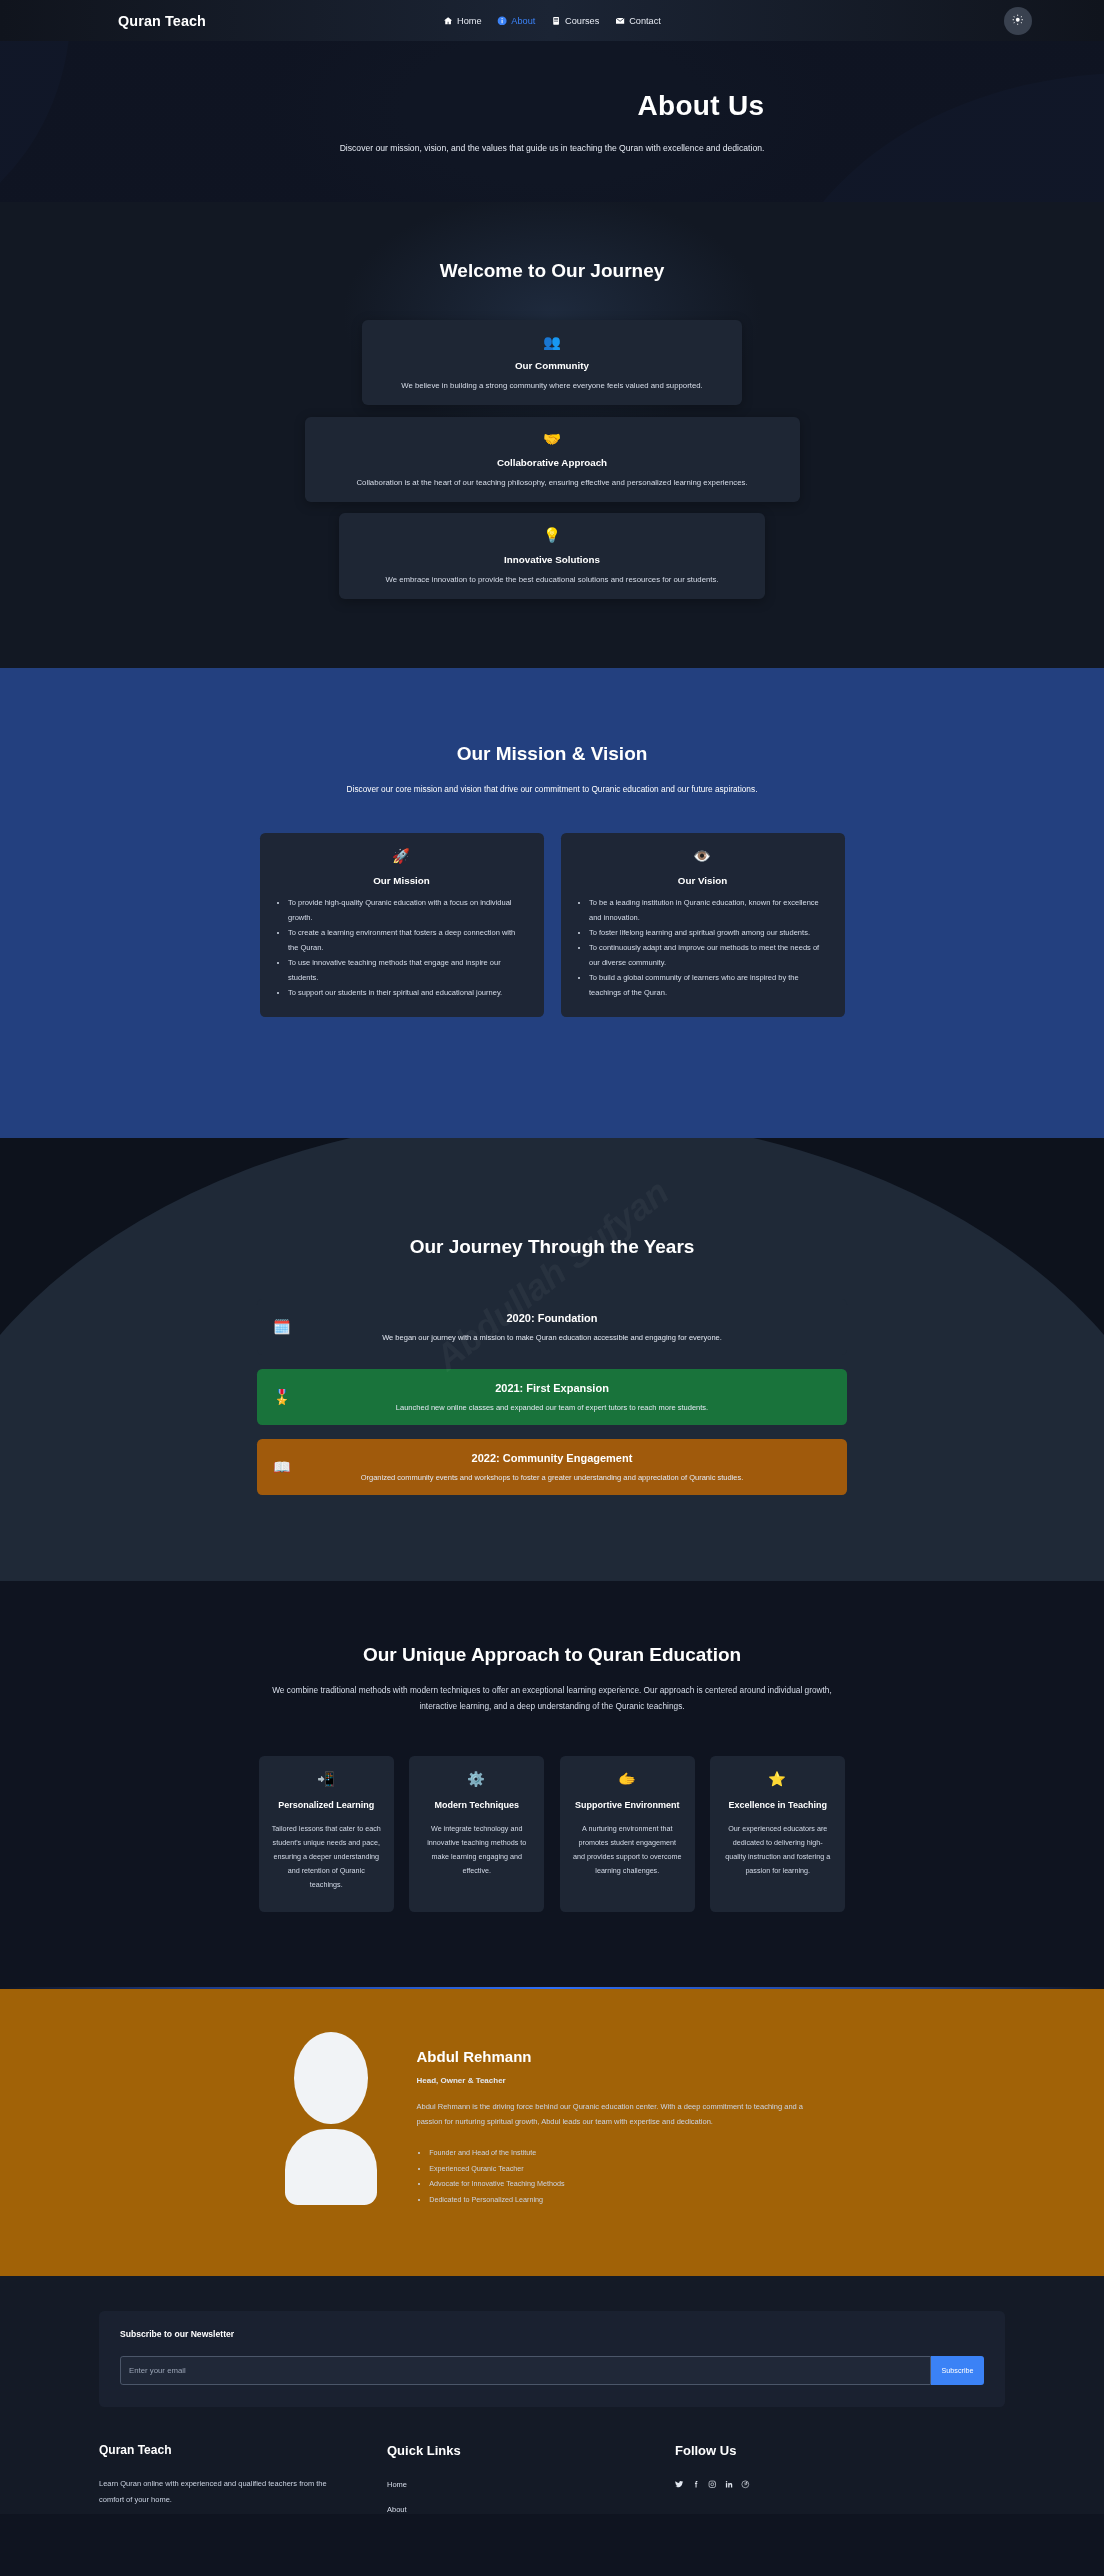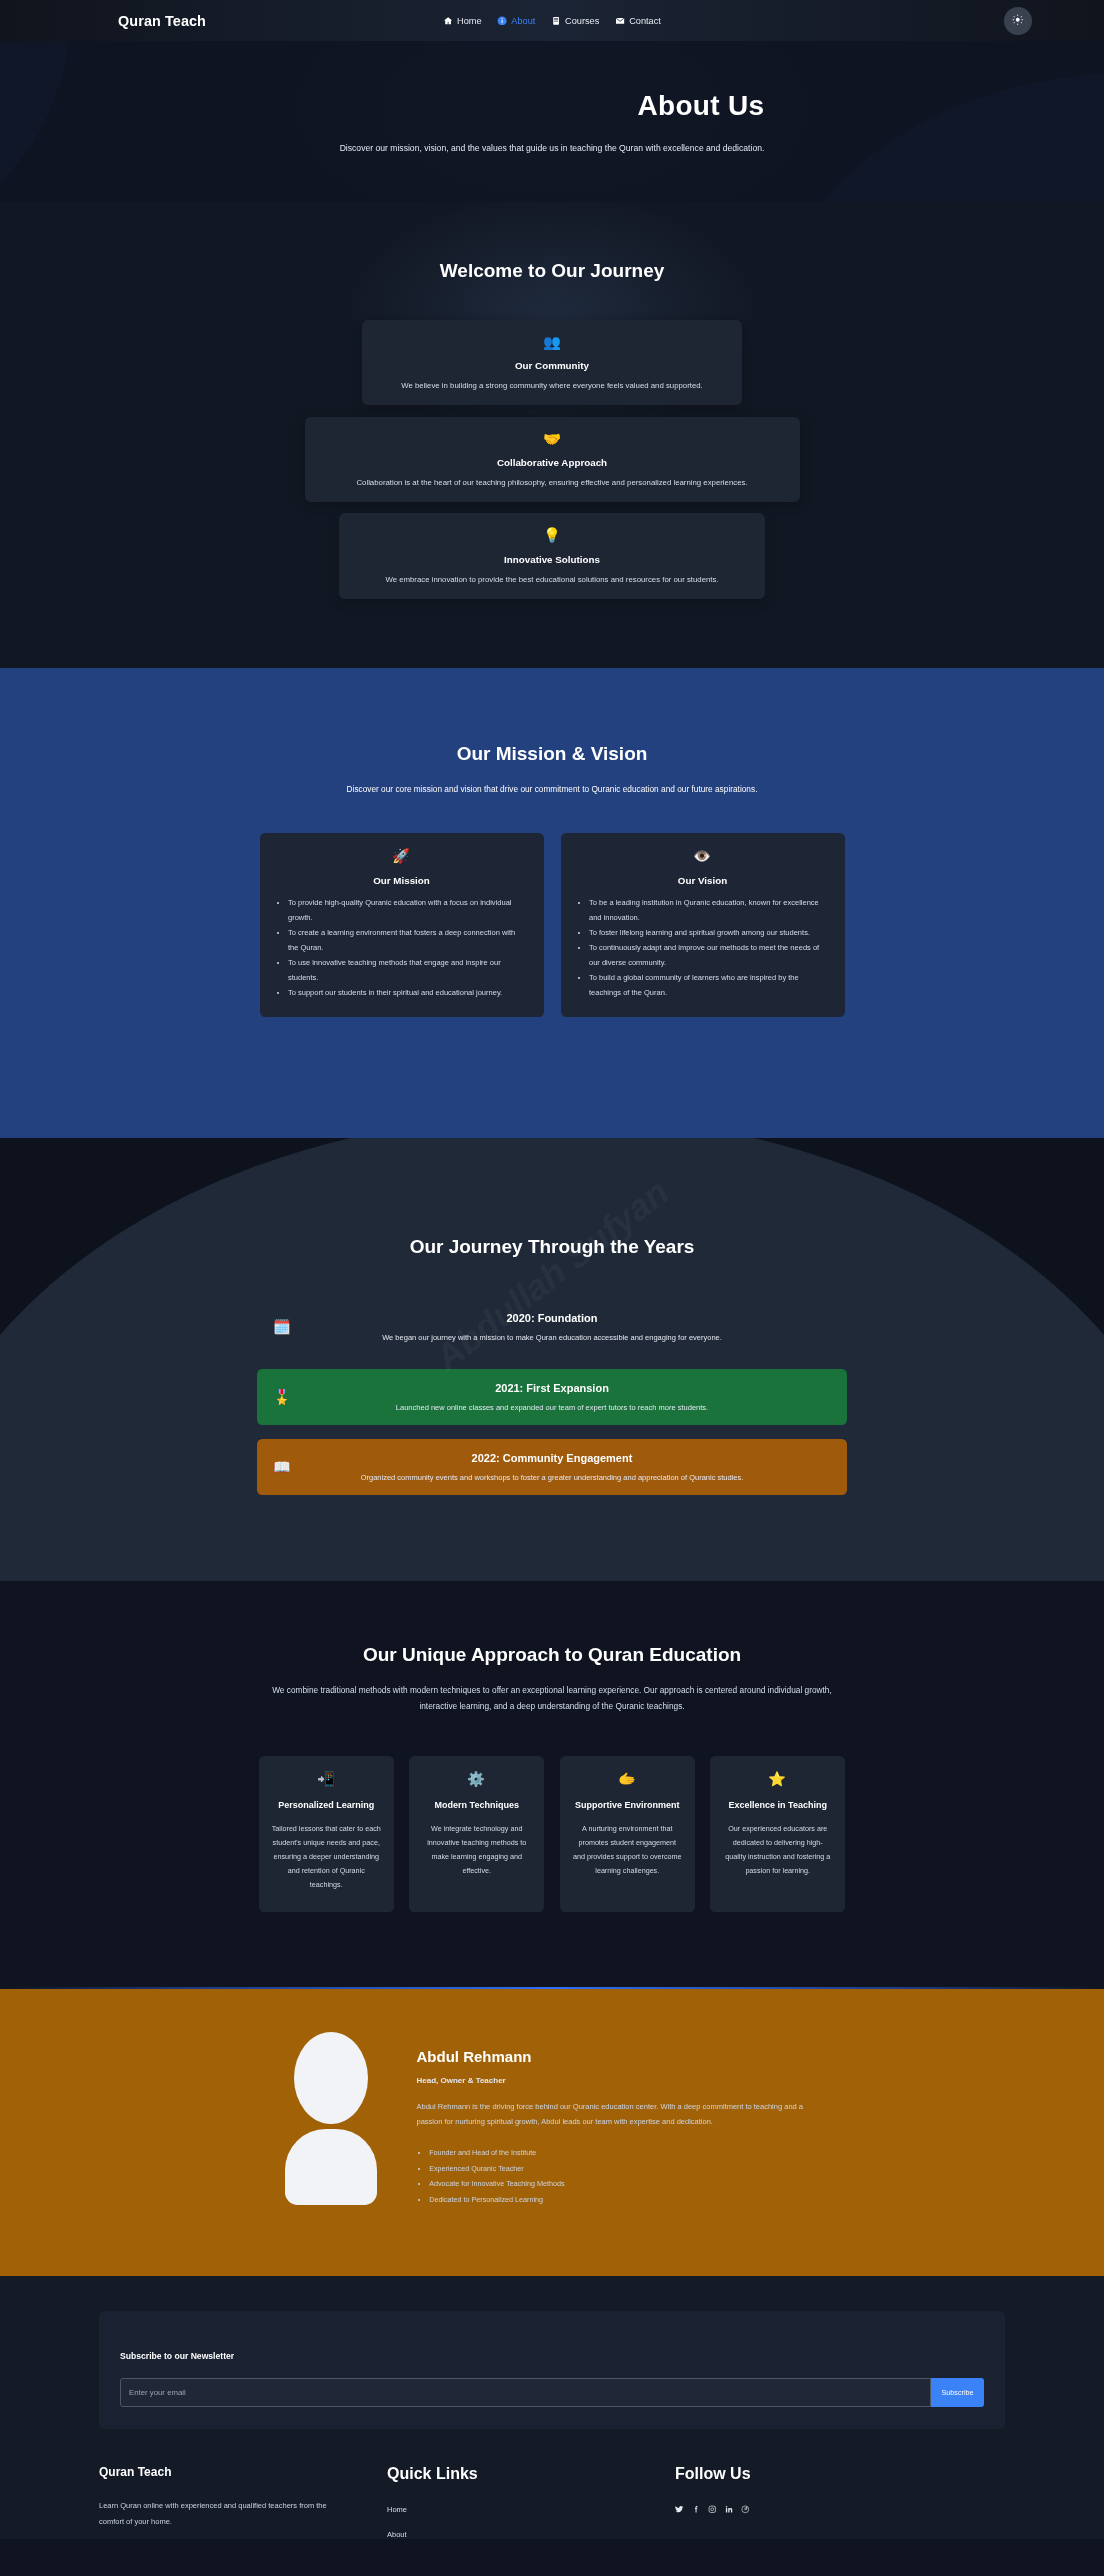--- a/index.html
+++ b/index.html
@@ -158,38 +158,38 @@
   .bio .desc{ font-size:7.5px; line-height:2.1; color:#ccd4e2; margin-top:14px; }
   .bio ul{ margin-top:15px; padding-left:12.7px; }
   .bio li{ font-size:7.2px; line-height:2.15; color:#ccd4e2; }
 
   
   .footer{ background:#141a26; padding:35px 0 0; position:relative; }
   .news{
     width:906px; margin:0 auto; background:#1a2130; border-radius:5.2px;
     padding:18.4px 21px 22px;
   }
-  .news h4{ font-size:8.6px; font-weight:bold; color:#fff;margin-top:22px; }
+  .news h4{ font-size:8.6px; font-weight:bold; color:#fff; }
   .news-row{ display:flex; margin-top:17px; }
   .news-row input{
     flex:1; height:29px; background:#202838; border:0.6px solid #4b5669;
     border-radius:2.9px 0 0 2.9px; color:#e9edf5; font-size:7.8px; padding:0 8px;
     font-family:"Liberation Sans", sans-serif;
   }
   .news-row input::placeholder{ color:#9aa4b5; }
   .news-row button{
     width:53px; height:29px; background:#3b82f6; color:#fff; border:none;
     border-radius:0 2.9px 2.9px 0; font-size:7.2px; cursor:pointer;
     font-family:"Liberation Sans", sans-serif;
   }
   .fcols{ width:906px; margin:36px auto 0; display:flex; }
   .fcol-a{ width:288px; }
   .fcol-b{ width:288px; }
   .fcol-c{ width:288px; }
-  .fcols h4{ font-size:16px; font-weight:bold; color:#fff; }
+  .fcols h4{ font-size:13px; font-weight:bold; color:#fff; }
   .fcol-a h4{ font-size:12px; }
   .fcol-a p{ font-size:7.5px; line-height:2.15; color:#c9d1e0; margin-top:18.4px; max-width:230px; }
   .flink{ display:block; font-size:7.5px; color:#d6dce9; text-decoration:none; margin-top:15.5px; cursor:pointer; }
   .fcol-b .flink:first-of-type{ margin-top:22px; }
   .socials{ display:flex; gap:8px; margin-top:22px; }
   .socials a{ color:#e4e9f2; display:inline-flex; cursor:pointer; }
   .socials svg{ width:8.6px; height:8.6px; }
 
   
   .wm{

